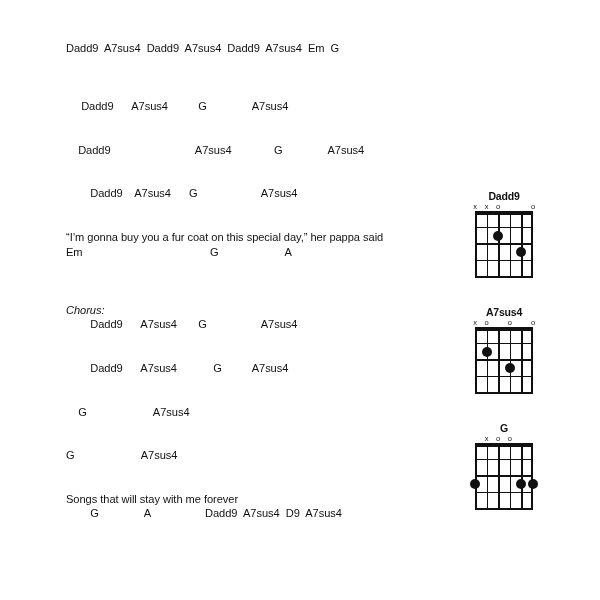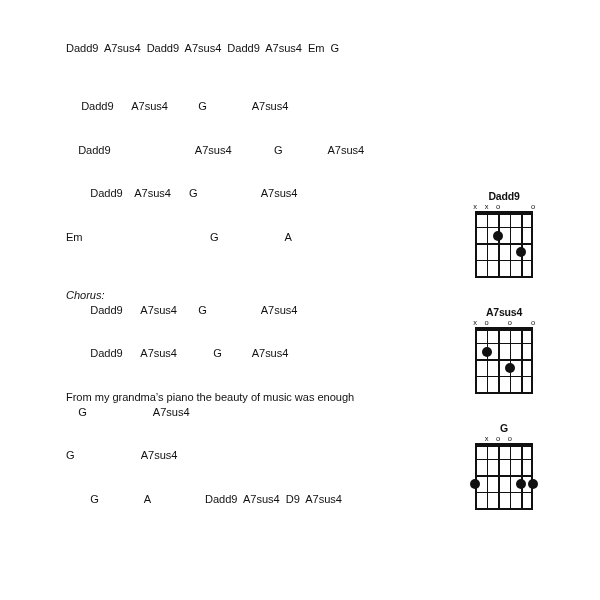--- a/index.html
+++ b/index.html
@@ -122,28 +122,29 @@
 <body>
 
 <div id="sheet">
 
   <div class="lyric-col" id="lyric-col">
       <div class="line chord">Dadd9  A7sus4  Dadd9  A7sus4  Dadd9  A7sus4  Em  G</div>
       <div class="line blank">&nbsp;</div>
       <div class="line chord">     Dadd9      A7sus4          G               A7sus4</div>
       <div class="line chord">    Dadd9                            A7sus4              G               A7sus4</div>
       <div class="line chord">        Dadd9    A7sus4      G                     A7sus4</div>
+      <div class="line lyric">“I’m gonna buy you a fur coat on this special day,” her pappa said</div>
       <div class="line chord">Em                                          G                      A</div>
       <div class="line blank">&nbsp;</div>
       <div class="line section">Chorus:</div>
       <div class="line chord">        Dadd9      A7sus4       G                  A7sus4</div>
       <div class="line chord">        Dadd9      A7sus4            G          A7sus4</div>
-      <div class="line lyric">From my grandma’s piano the beauty of music was enough</div>
       <div class="line chord">    G                      A7sus4</div>
       <div class="line chord">G                      A7sus4</div>
+      <div class="line lyric">Songs that will stay with me forever</div>
       <div class="line chord">        G               A                  Dadd9  A7sus4  D9  A7sus4</div>
     </div>
 
   <div class="chords-col" id="chords-col">
       <div class="chord">
         <div class="chord-name">Dadd9</div>
         <div class="markers">
           <span class="marker" style="left: 0px;">x</span>
           <span class="marker" style="left: 11.6px;">x</span>
           <span class="marker" style="left: 23.2px;">o</span>

